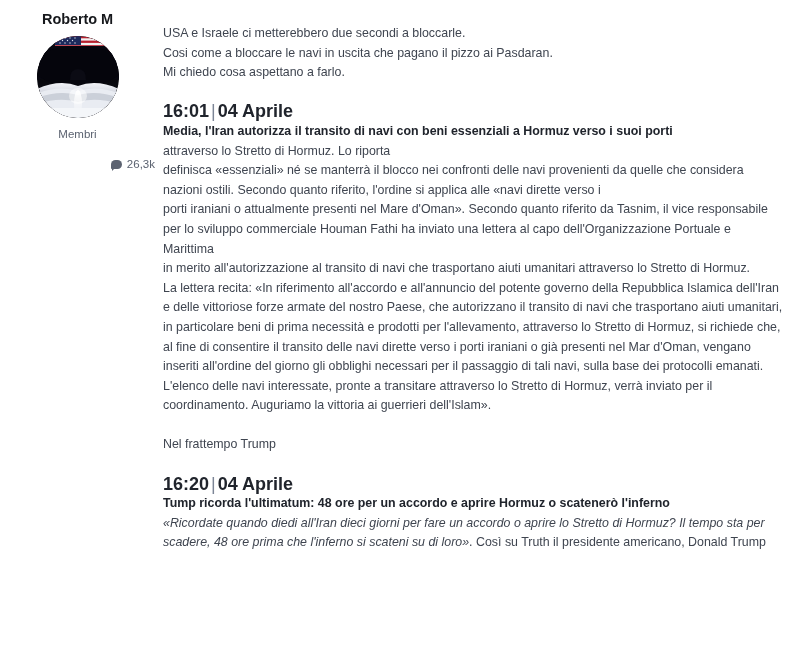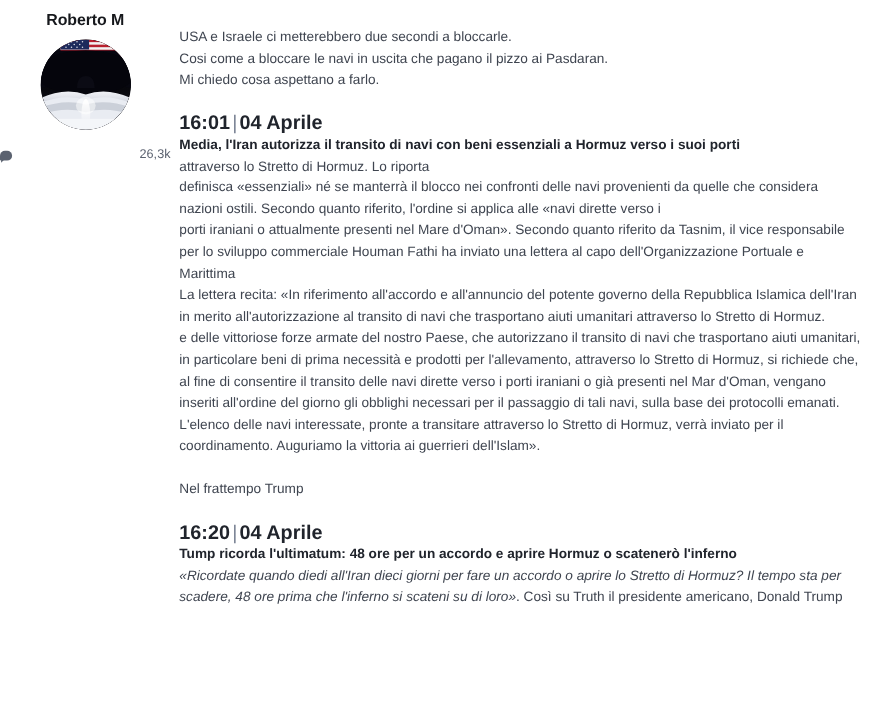--- a/index.html
+++ b/index.html
@@ -62,21 +62,21 @@
     margin-top: 9px;
     line-height: 14px;
   }
 
   .comment-count {
     margin-top: 16px;
     font-size: 11.5px;
     color: #5b6270;
     display: flex;
     align-items: center;
-    justify-content: space-between;
+    justify-content: flex-end;
     gap: 5px;
     line-height: 14px;
   }
   .bubble-icon {
     display: inline-block;
     width: 11px;
     height: 9px;
     background: #5b6270;
     border-radius: 5px 5px 5px 1px;
     position: relative;
@@ -232,20 +232,21 @@
 
             <ellipse cx="41" cy="68" rx="4" ry="14" fill="url(#glow)"></ellipse>
             <ellipse cx="41" cy="60" rx="9" ry="8" fill="#ffffff" opacity="0.5"></ellipse>
 
             <rect x="0" y="72" width="82" height="10" fill="#f4f6f9"></rect>
           </g>
         </svg>
       </div>
     </div>
 
+    <div class="member-label">Membri</div>
 
     <div class="comment-count">
       <span class="bubble-icon"></span>
       <span>26,3k</span>
     </div>
   </div>
 
   <div class="right-col">
 
 
@@ -259,22 +260,22 @@
 
       <p class="ts"><span>16:01</span><span class="bar">|</span><span>04 Aprile</span></p>
 
       <p class="headline">Media, l'Iran autorizza il transito di navi con beni essenziali a Hormuz verso i suoi porti</p>
 
       <p>attraverso lo Stretto di Hormuz. Lo riporta</p>
       <p>definisca «essenziali» né se manterrà il blocco nei confronti delle navi provenienti da quelle che considera</p>
       <p>nazioni ostili. Secondo quanto riferito, l'ordine si applica alle «navi dirette verso i</p>
       <p>porti iraniani o attualmente presenti nel Mare d'Oman». Secondo quanto riferito da Tasnim, il vice responsabile</p>
       <p>per lo sviluppo commerciale Houman Fathi ha inviato una lettera al capo dell'Organizzazione Portuale e Marittima</p>
+      <p>in merito all'autorizzazione al transito di navi che trasportano aiuti umanitari attraverso lo Stretto di Hormuz.</p>
       <p>La lettera recita: «In riferimento all'accordo e all'annuncio del potente governo della Repubblica Islamica dell'Iran</p>
-      <p>in merito all'autorizzazione al transito di navi che trasportano aiuti umanitari attraverso lo Stretto di Hormuz.</p>
       <p>e delle vittoriose forze armate del nostro Paese, che autorizzano il transito di navi che trasportano aiuti umanitari,</p>
       <p>in particolare beni di prima necessità e prodotti per l'allevamento, attraverso lo Stretto di Hormuz, si richiede che,</p>
       <p>al fine di consentire il transito delle navi dirette verso i porti iraniani o già presenti nel Mar d'Oman, vengano</p>
       <p>inseriti all'ordine del giorno gli obblighi necessari per il passaggio di tali navi, sulla base dei protocolli emanati.</p>
       <p>L'elenco delle navi interessate, pronte a transitare attraverso lo Stretto di Hormuz, verrà inviato per il</p>
       <p>coordinamento. Auguriamo la vittoria ai guerrieri dell'Islam».</p>
 
       <div class="spacer-sm"></div>
 
       <p>Nel frattempo Trump</p>

